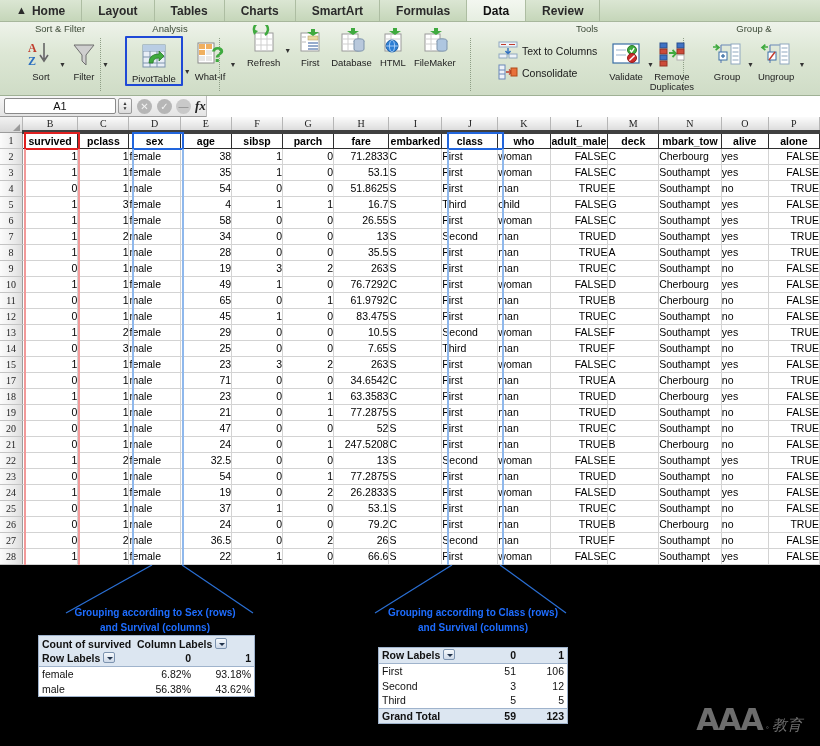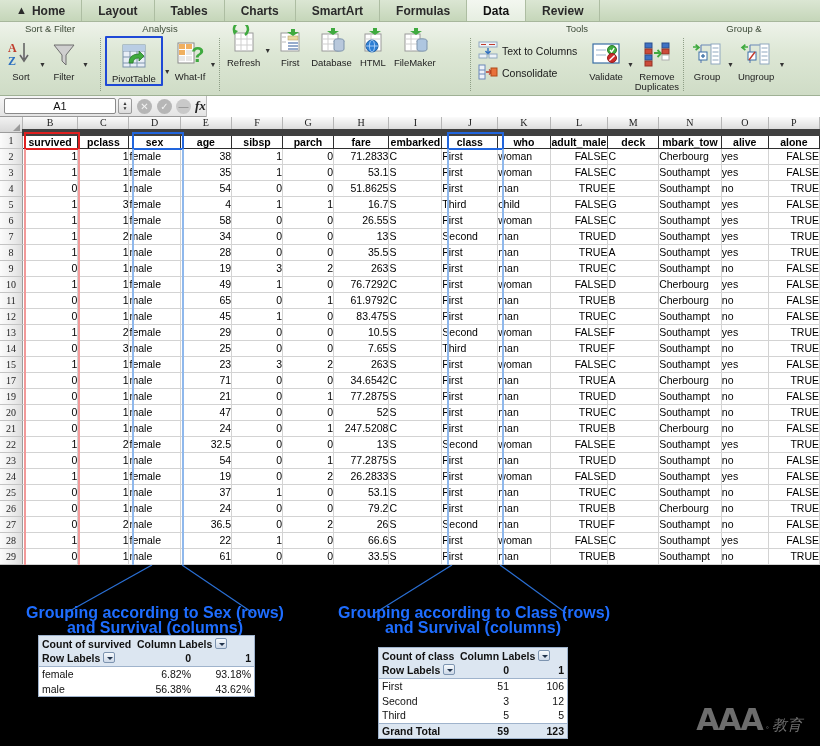--- a/index.html
+++ b/index.html
@@ -35,21 +35,21 @@
     background: linear-gradient(to bottom, #dbe6d3 0%, #c5d6b9 100%); }
   .home-ico { font-size: 11px; line-height: 1; }
 
   
   .ribbon {
     height: 74px;
     background: linear-gradient(to bottom, #eef3ea 0%, #dde7d5 42%, #cfdcc6 100%);
     border-bottom: 1px solid #9fb195;
     display: flex; position: relative;
   }
-  .grp { display: flex; flex-direction: column; position: relative; height: 74px; }
+  .grp { display: flex; flex-direction: column; position: relative; height: 74px; padding-left: 20px; }
   .grp-title {
     height: 14px; font-size: 9.5px; color: #3c4a37; text-align: center;
     line-height: 14px; white-space: nowrap;
   }
   .grp-body { flex: 1; display: flex; align-items: flex-start; padding: 0 4px; }
   .sep { width: 1px; align-self: stretch; margin-top: 16px; margin-bottom: 4px;
          border-left: 1px dotted #8e9e86; }
 
   .cmd {
     display: flex; flex-direction: column; align-items: center;
@@ -113,38 +113,38 @@
     border-right: 1px solid #9c9c9c; border-bottom: 1px solid #c4c4c4;
     font-family: "Liberation Serif", serif;
   }
   .cell { height: 16px; border-right: 1px solid #d3d3d3;
           border-bottom: 1px solid #d3d3d3; padding: 0 2px;
           overflow: hidden; white-space: nowrap; color:#000; }
   .num { text-align: right; }
   .txt { text-align: left; }
   .hrow .cell { font-weight: bold; text-align: center;
                 border-right: 1px solid #2e2e2e; border-bottom: 1px solid #2e2e2e;
-                border-top: 7px solid #404040; height: 16px; }
+                border-top: 4px solid #404040; height: 16px; }
   .hrow .cell:first-child { border-left: 1px solid #2e2e2e; }
   .lastrow .cell { border-bottom: 2px solid #111; }
 
   
   .hl { position: absolute; pointer-events: none; }
   .hl-red-hdr { border: 2px solid #e02020; }
   .hl-red-body { border-left: 2px solid #f29a9a; border-right: 2px solid #f29a9a;
                  border-bottom: 2px solid #f29a9a; }
   .hl-blue-hdr { border: 2px solid #2266dd; }
   .hl-blue-body { border-left: 2px solid #8fb8ec; border-right: 2px solid #8fb8ec;
                   border-bottom: 2px solid #8fb8ec; }
 
   
   .panel { position: absolute; left:0; right:0; background:#000; }
   .anncap {
     position: absolute; text-align: center; color: #1e6dff;
-    font-size: 16px; font-weight: bold; line-height: 15px;
+    font-size: 10px; font-weight: bold; line-height: 15px;
     font-family: "Liberation Sans", sans-serif; white-space: nowrap;
   }
   svg.leaders { position: absolute; left:0; top:0; pointer-events: none; }
 
   
   .pivot { position: absolute; background:#fff; font-size: 10.5px; color:#111;
            border: 1px solid #9fb3cc; }
   .pivot table { border-collapse: collapse; table-layout: fixed; }
   .pivot td { height: 15px; padding: 0 3px; white-space: nowrap; overflow:hidden; }
   .pv-hdr { background:#dce6f1; font-weight: bold; }
@@ -787,20 +787,38 @@
             <td class="cell num">0</td>
             <td class="cell num">34.6542</td>
             <td class="cell txt">C</td>
             <td class="cell txt">First</td>
             <td class="cell txt">man</td>
             <td class="cell num">TRUE</td>
             <td class="cell txt">A</td>
             <td class="cell txt">Cherbourg</td>
             <td class="cell txt">no</td>
             <td class="cell num">TRUE</td>
+          </tr>
+          <tr class="drow">
+            <td class="rowhdr">18</td>
+            <td class="cell num">1</td>
+            <td class="cell num">1</td>
+            <td class="cell txt">male</td>
+            <td class="cell num">23</td>
+            <td class="cell num">0</td>
+            <td class="cell num">1</td>
+            <td class="cell num">63.3583</td>
+            <td class="cell txt">C</td>
+            <td class="cell txt">First</td>
+            <td class="cell txt">man</td>
+            <td class="cell num">TRUE</td>
+            <td class="cell txt">D</td>
+            <td class="cell txt">Cherbourg</td>
+            <td class="cell txt">yes</td>
+            <td class="cell num">FALSE</td>
           </tr>
           <tr class="drow">
             <td class="rowhdr">19</td>
             <td class="cell num">0</td>
             <td class="cell num">1</td>
             <td class="cell txt">male</td>
             <td class="cell num">21</td>
             <td class="cell num">0</td>
             <td class="cell num">1</td>
             <td class="cell num">77.2875</td>
@@ -1089,27 +1107,20 @@
     </div>
 
     <div class="anncap" style="left:338px;top:40px;width:270px;">
       <div>Grouping according to Class (rows)</div>
       <div>and Survival (columns)</div>
     </div>
 
     <div class="pivot" style="left:378px;top:82px;width:190px;">
       <table style="width:188px;">
         <tbody>
-            <tr class="pv-hdr">
-          <td class="pv-l" style="width:78px;">Count of class</td>
-          <td class="pv-l" colspan="2">
-            <span>Column Labels</span>
-            <span class="fdrop"></span>
-          </td>
-        </tr>
         <tr class="pv-hdr pv-sep">
           <td class="pv-l">
             <span>Row Labels</span>
             <span class="fdrop"></span>
           </td>
           <td class="pv-r" style="width:52px;">0</td>
           <td class="pv-r" style="width:48px;">1</td>
         </tr>
         <tr>
           <td class="pv-l">First</td>

